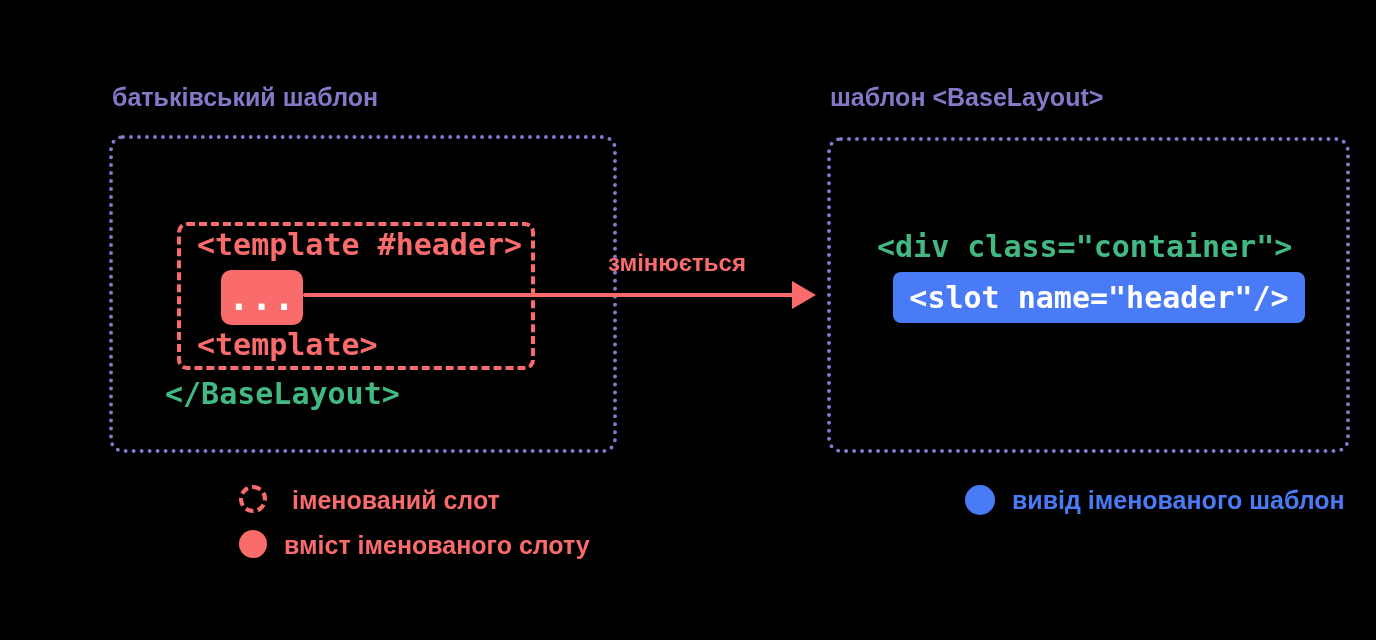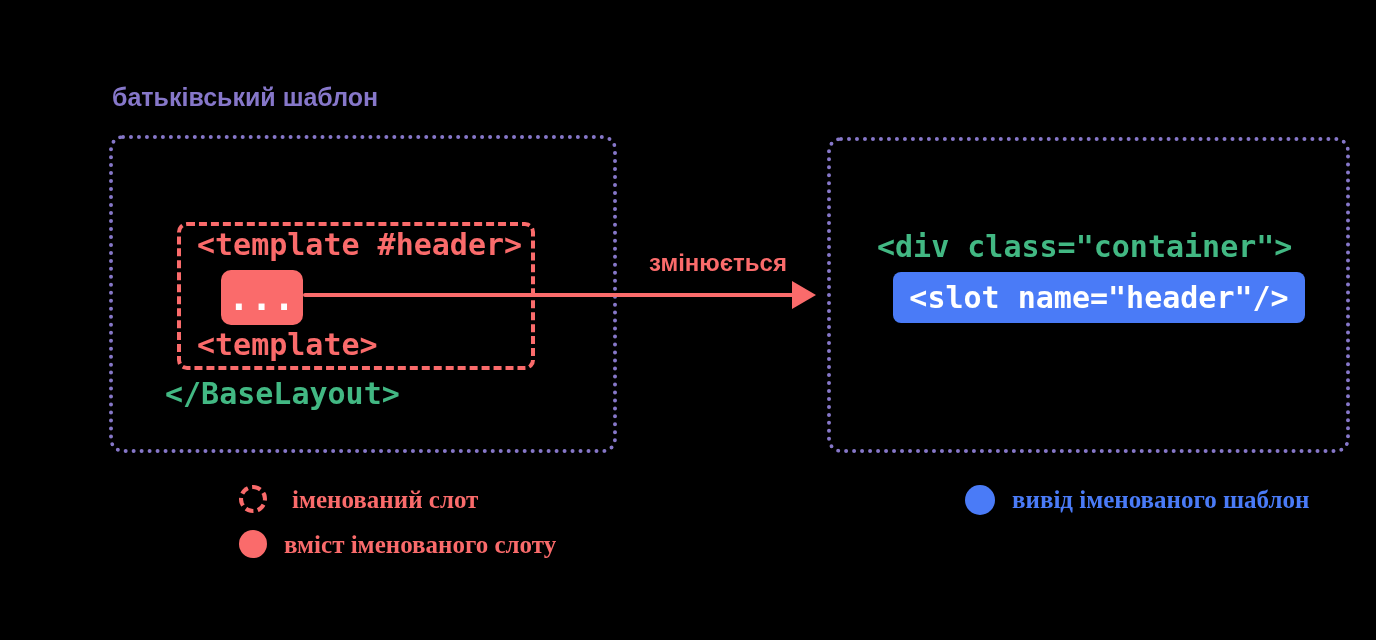--- a/index.html
+++ b/index.html
@@ -43,34 +43,34 @@
     font-family:"DejaVu Sans Mono", monospace; font-weight:bold;
     font-size:36px; color:var(--white); letter-spacing:1px;
   }
   .slot-output-box{
     left:62px; top:131px; width:412px; height:51px;
     background:var(--blue); border-radius:8px;
     display:flex; align-items:center; justify-content:center;
   }
   .slot-output-box .code{ color:var(--white); }
   .arrow-label{
-    left:628px; top:250px; width:180px; text-align:center;
+    left:587px; top:250px; width:180px; text-align:center;
     color:var(--salmon); font-weight:bold; font-size:24px; line-height:26px;
   }
   .arrow-line{
     left:303px; top:293px; width:492px; height:4px;
     background:var(--salmon); border-radius:2px;
   }
   .arrow-head{
     left:792px; top:281px; width:0; height:0;
     border-left:24px solid var(--salmon);
     border-top:14px solid transparent;
     border-bottom:14px solid transparent;
   }
-  .legend-text{ font-weight:bold; font-size:25px; line-height:28px; white-space:pre;font-family:Liberation Serif, serif; }
+  .legend-text{ font-weight:bold; font-size:25px; line-height:28px; white-space:pre; }
   .legend-icon{ width:28px; height:28px; border-radius:50%; }
   .icon-dashed{ border:4px dashed var(--salmon); background:transparent; }
   .icon-salmon{ background:var(--salmon); }
   .icon-blue{ width:30px; height:30px; background:var(--blue); }
 </style>
 </head>
 <body>
 
 <div class="canvas">
 
@@ -90,20 +90,21 @@
       </div>
 
       <div class="abs code salmon" style="left:16px; top:104px;">&lt;template&gt;</div>
     </div>
   </div>
 
   <div class="abs arrow-label">змінюється</div>
   <div class="abs arrow-line"></div>
   <div class="abs arrow-head"></div>
 
+  <div class="abs section-title" style="left:830px; top:84px;">шаблон &lt;BaseLayout&gt;</div>
 
   <div class="abs dotted-box base-box">
 
     <div class="abs code green" style="left:46px; top:91px;">&lt;div class="container"&gt;</div>
 
     <div class="abs slot-output-box">
       <span class="code">&lt;slot name="header"/&gt;</span>
     </div>
 
   </div>

